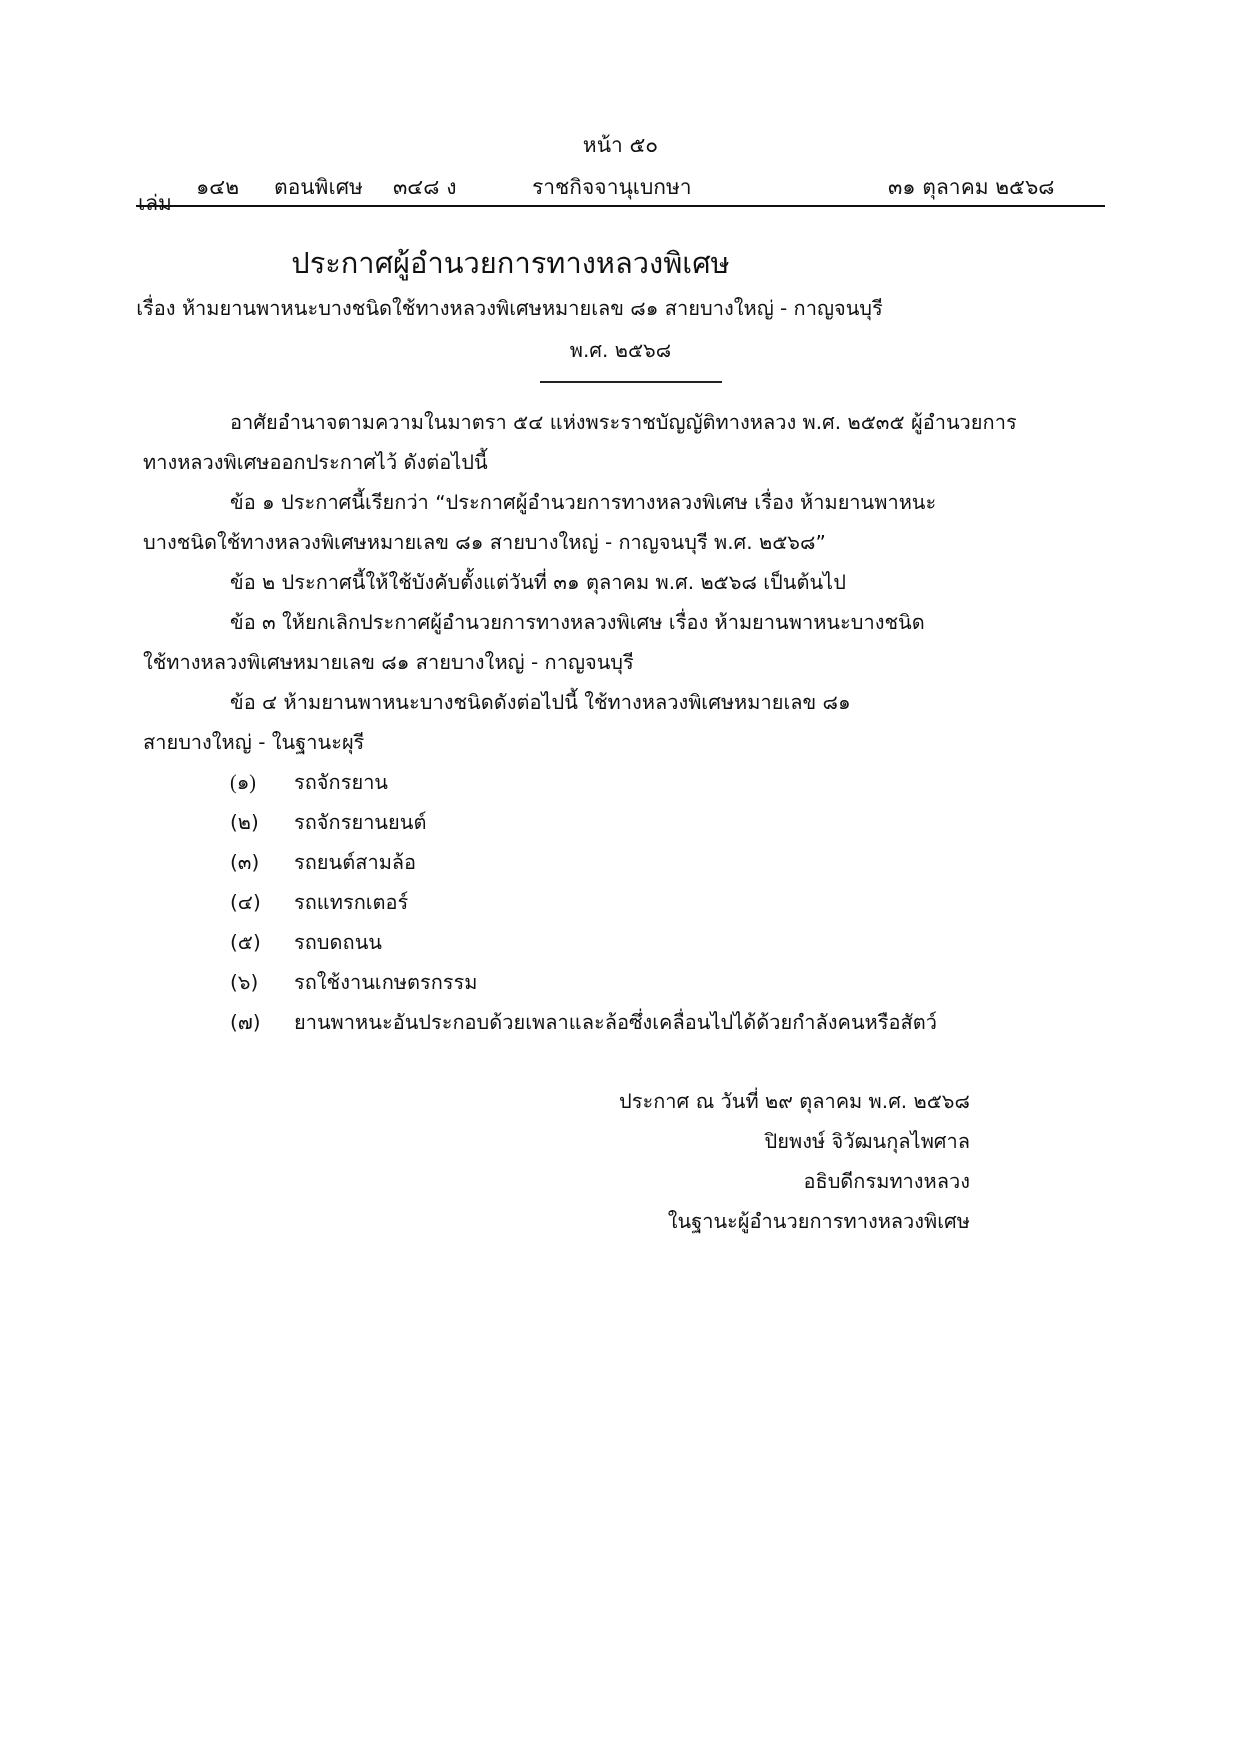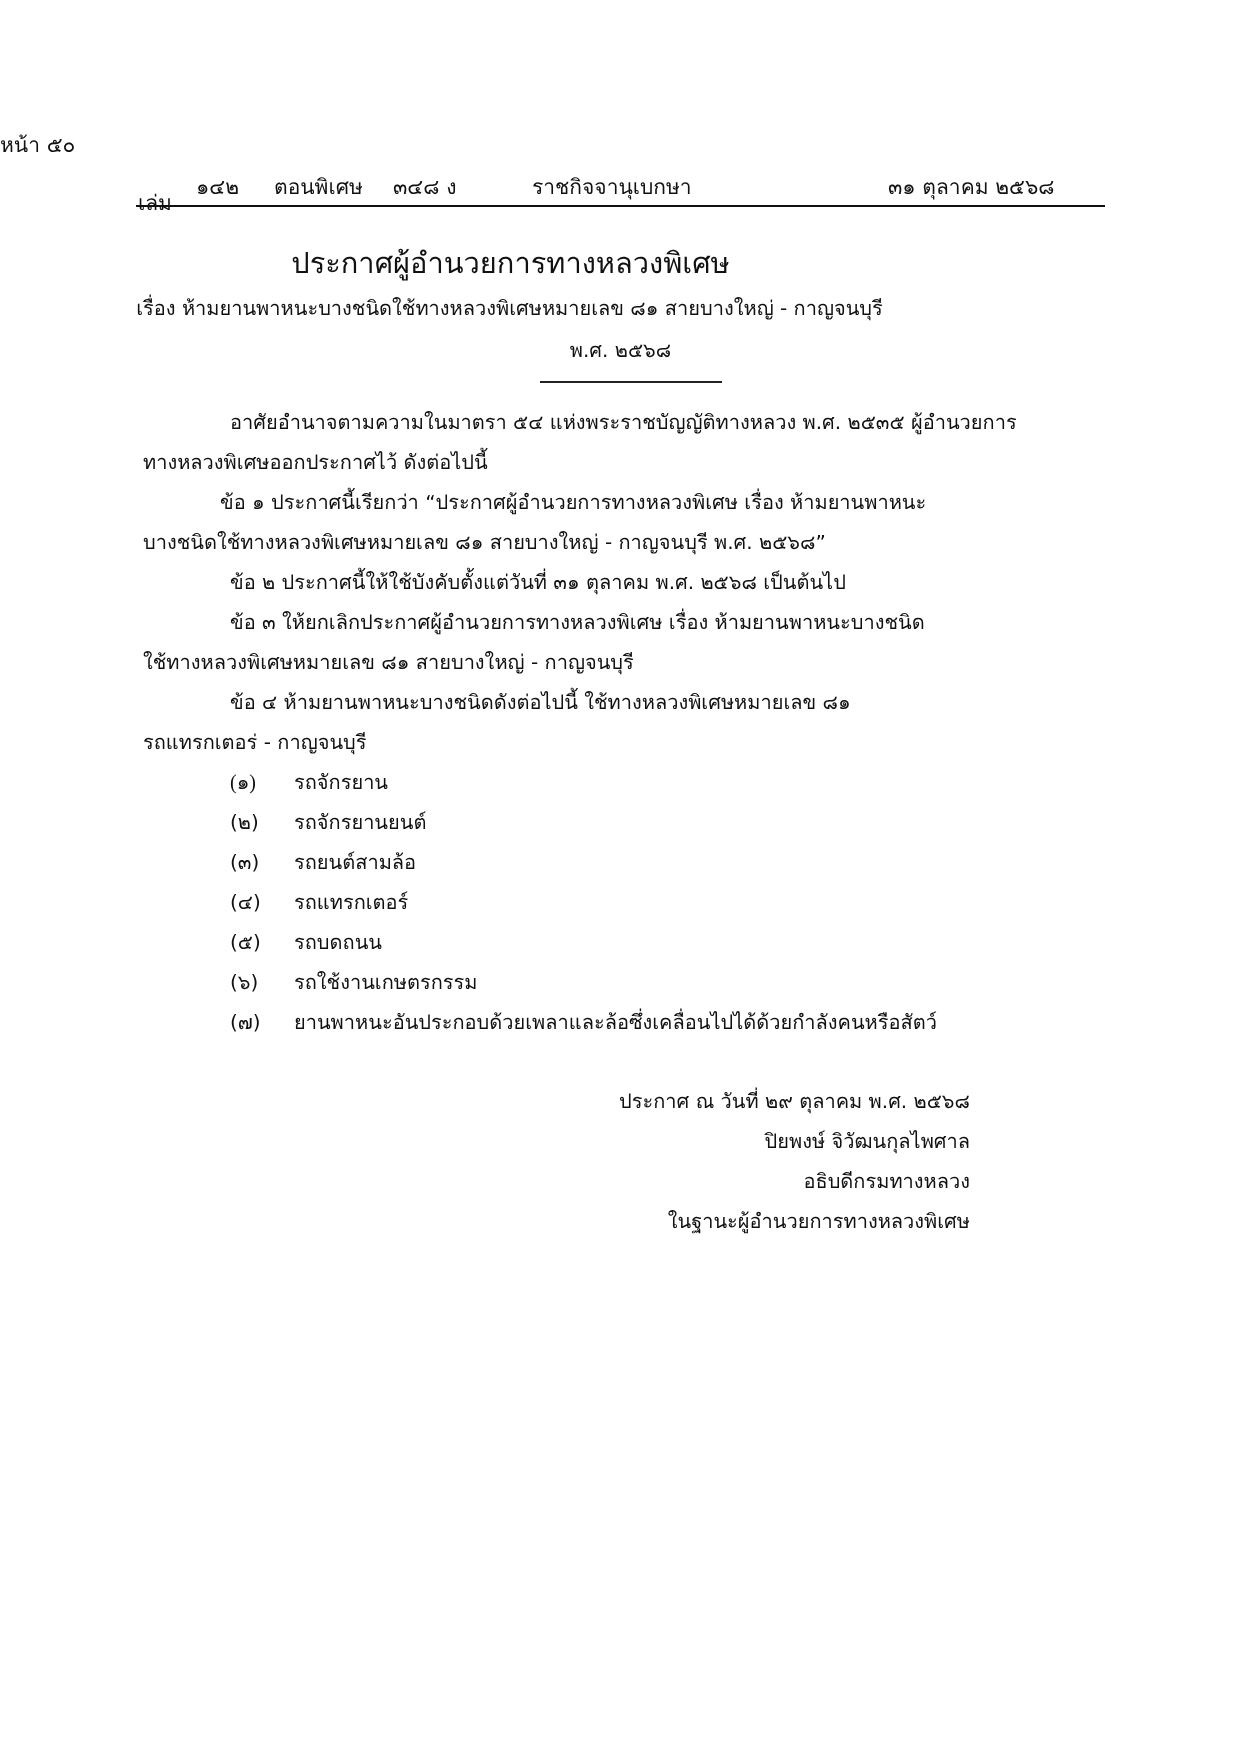--- a/index.html
+++ b/index.html
@@ -2,21 +2,21 @@
 <html><head>
   <meta charset="utf-8">
   <style>
     html, body { margin: 0; padding: 0; background: #ffffff; }
     body {
       width: 1241px; height: 1754px; position: relative; overflow: hidden;
       font-family: "DejaVu Sans", "Liberation Sans", sans-serif;
       color: #111111;
     }
     .abs { position: absolute; white-space: nowrap; }
-    .page-num { top: 128px; left: 0; width: 1241px; font-size: 21px; }
+    .page-num { top: 128px; left: 0; width: 1241px; text-align: center; font-size: 21px; }
     .hdr { top: 170px; font-size: 21px; }
     .hdr-rule { top: 205px; left: 136px; width: 969px; height: 2px; background: #111; }
     .title { top: 240px; left: 0; width: 1021px; text-align: center; font-size: 29px; }
     .subject { top: 292px; left: 0; width: 1019px; text-align: center; font-size: 20px; }
     .year { top: 334px; left: 0; width: 1241px; text-align: center; font-size: 20px; }
     .short-rule { top: 381px; left: 540px; width: 182px; height: 2px; background: #222; }
     .para { font-size: 20px; }
     .list-item { font-size: 20px; }
     .list-item .num { display: inline-block; width: 64px; }
     .sig-block { position: absolute; left: 470px; width: 500px; text-align: center; }
@@ -35,30 +35,30 @@
 <div class="abs hdr-rule"></div>
 
 <div class="abs title">ประกาศผู้อำนวยการทางหลวงพิเศษ</div>
 <div class="abs subject">เรื่อง ห้ามยานพาหนะบางชนิดใช้ทางหลวงพิเศษหมายเลข ๘๑ สายบางใหญ่ - กาญจนบุรี</div>
 <div class="abs year">พ.ศ. ๒๕๖๘</div>
 <div class="abs short-rule"></div>
 
 <div class="abs para" style="top:406px;left:230px;">อาศัยอำนาจตามความในมาตรา ๕๔ แห่งพระราชบัญญัติทางหลวง พ.ศ. ๒๕๓๕ ผู้อำนวยการ</div>
 <div class="abs para" style="top:446px;left:143px;">ทางหลวงพิเศษออกประกาศไว้ ดังต่อไปนี้</div>
 
-<div class="abs para" style="top:486px;left:220px;text-align:center;">ข้อ ๑ ประกาศนี้เรียกว่า “ประกาศผู้อำนวยการทางหลวงพิเศษ เรื่อง ห้ามยานพาหนะ</div>
+<div class="abs para" style="top:486px;left:230px;text-align:center;">ข้อ ๑ ประกาศนี้เรียกว่า “ประกาศผู้อำนวยการทางหลวงพิเศษ เรื่อง ห้ามยานพาหนะ</div>
 <div class="abs para" style="top:526px;left:143px;">บางชนิดใช้ทางหลวงพิเศษหมายเลข ๘๑ สายบางใหญ่ - กาญจนบุรี พ.ศ. ๒๕๖๘”</div>
 
 <div class="abs para" style="top:566px;left:230px;">ข้อ ๒ ประกาศนี้ให้ใช้บังคับตั้งแต่วันที่ ๓๑ ตุลาคม พ.ศ. ๒๕๖๘ เป็นต้นไป</div>
 
 <div class="abs para" style="top:606px;left:230px;">ข้อ ๓ ให้ยกเลิกประกาศผู้อำนวยการทางหลวงพิเศษ เรื่อง ห้ามยานพาหนะบางชนิด</div>
 <div class="abs para" style="top:646px;left:143px;">ใช้ทางหลวงพิเศษหมายเลข ๘๑ สายบางใหญ่ - กาญจนบุรี</div>
 
 <div class="abs para" style="top:686px;left:230px;">ข้อ ๔ ห้ามยานพาหนะบางชนิดดังต่อไปนี้ ใช้ทางหลวงพิเศษหมายเลข ๘๑</div>
-<div class="abs para" style="top:726px;left:143px;">รถแทรกเตอร่ - กาญจนบุรี</div>
+<div class="abs para" style="top:726px;left:143px;">สายบางใหญ่ - ในฐานะผุรี</div>
 
 <div>
   <div class="abs list-item" style="top:766px;left:230px;font-family:Liberation Serif, serif;">
     <span class="num">(๑)</span><span>รถจักรยาน</span>
   </div>
   <div class="abs list-item" style="top:806px;left:230px;">
     <span class="num">(๒)</span><span>รถจักรยานยนต์</span>
   </div>
   <div class="abs list-item" style="top:846px;left:230px;">
     <span class="num">(๓)</span><span>รถยนต์สามล้อ</span>

